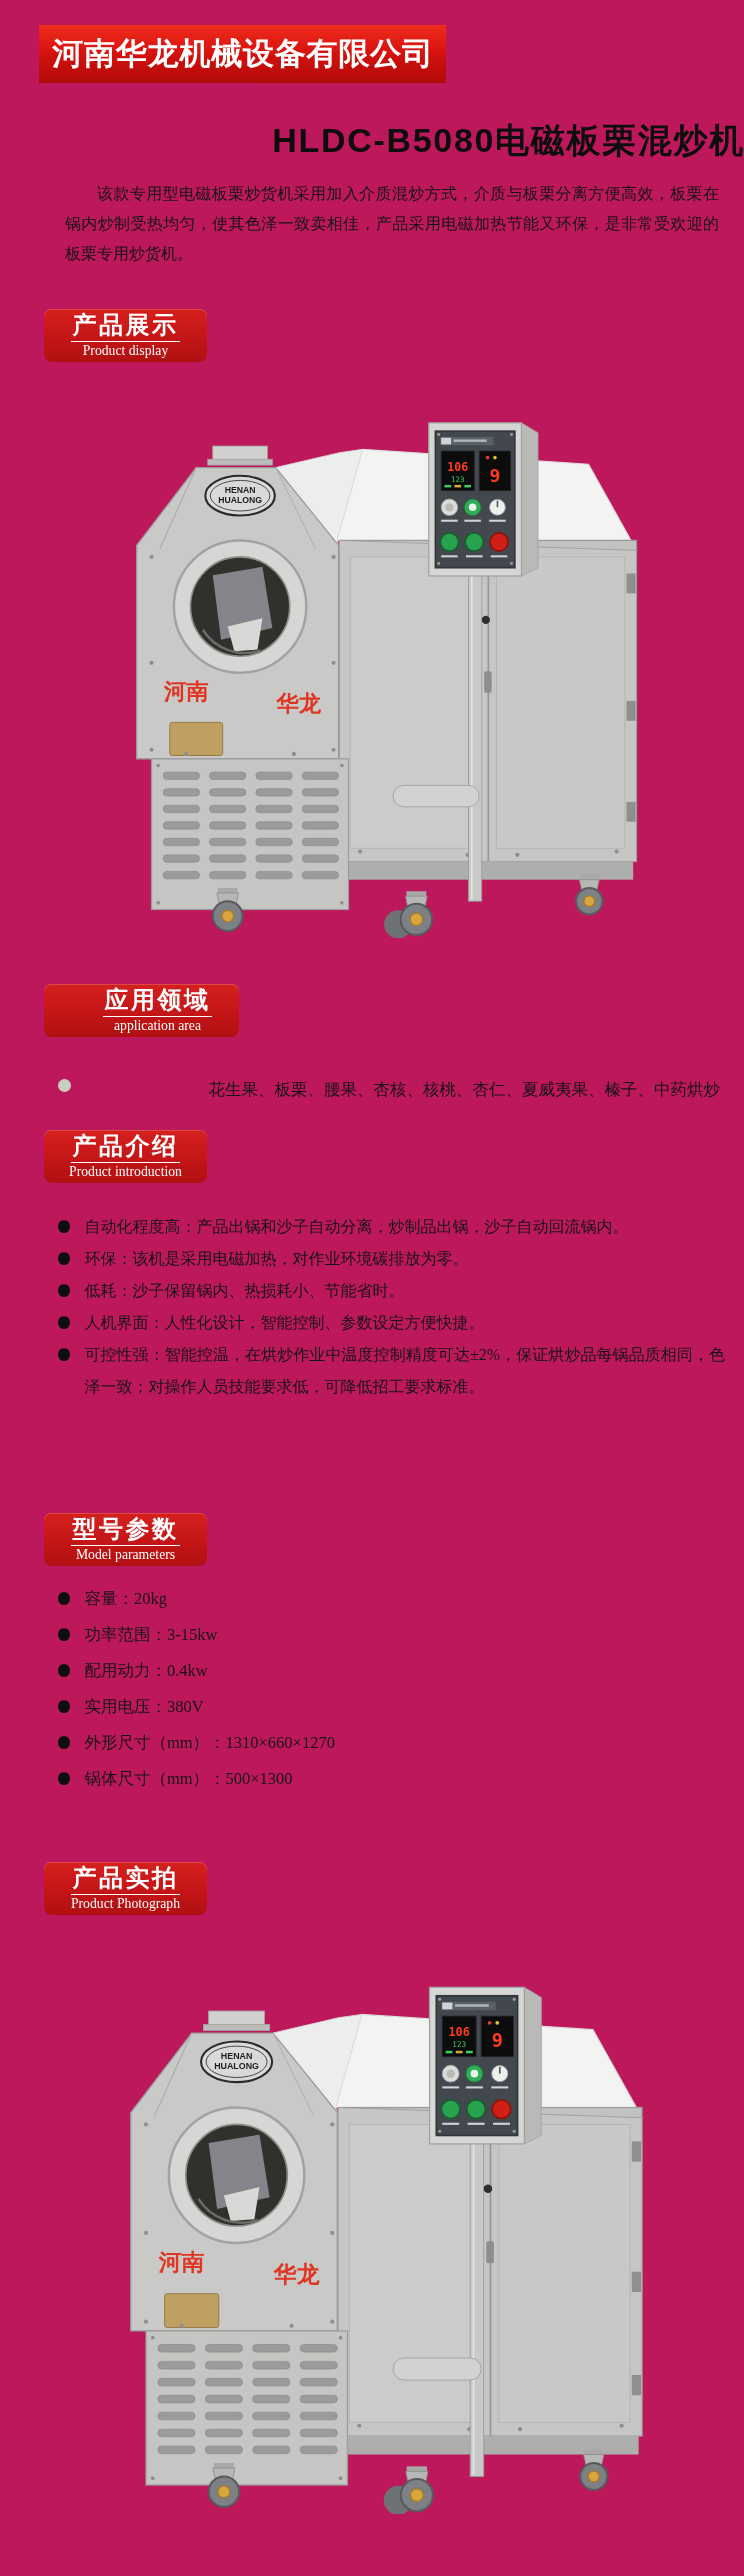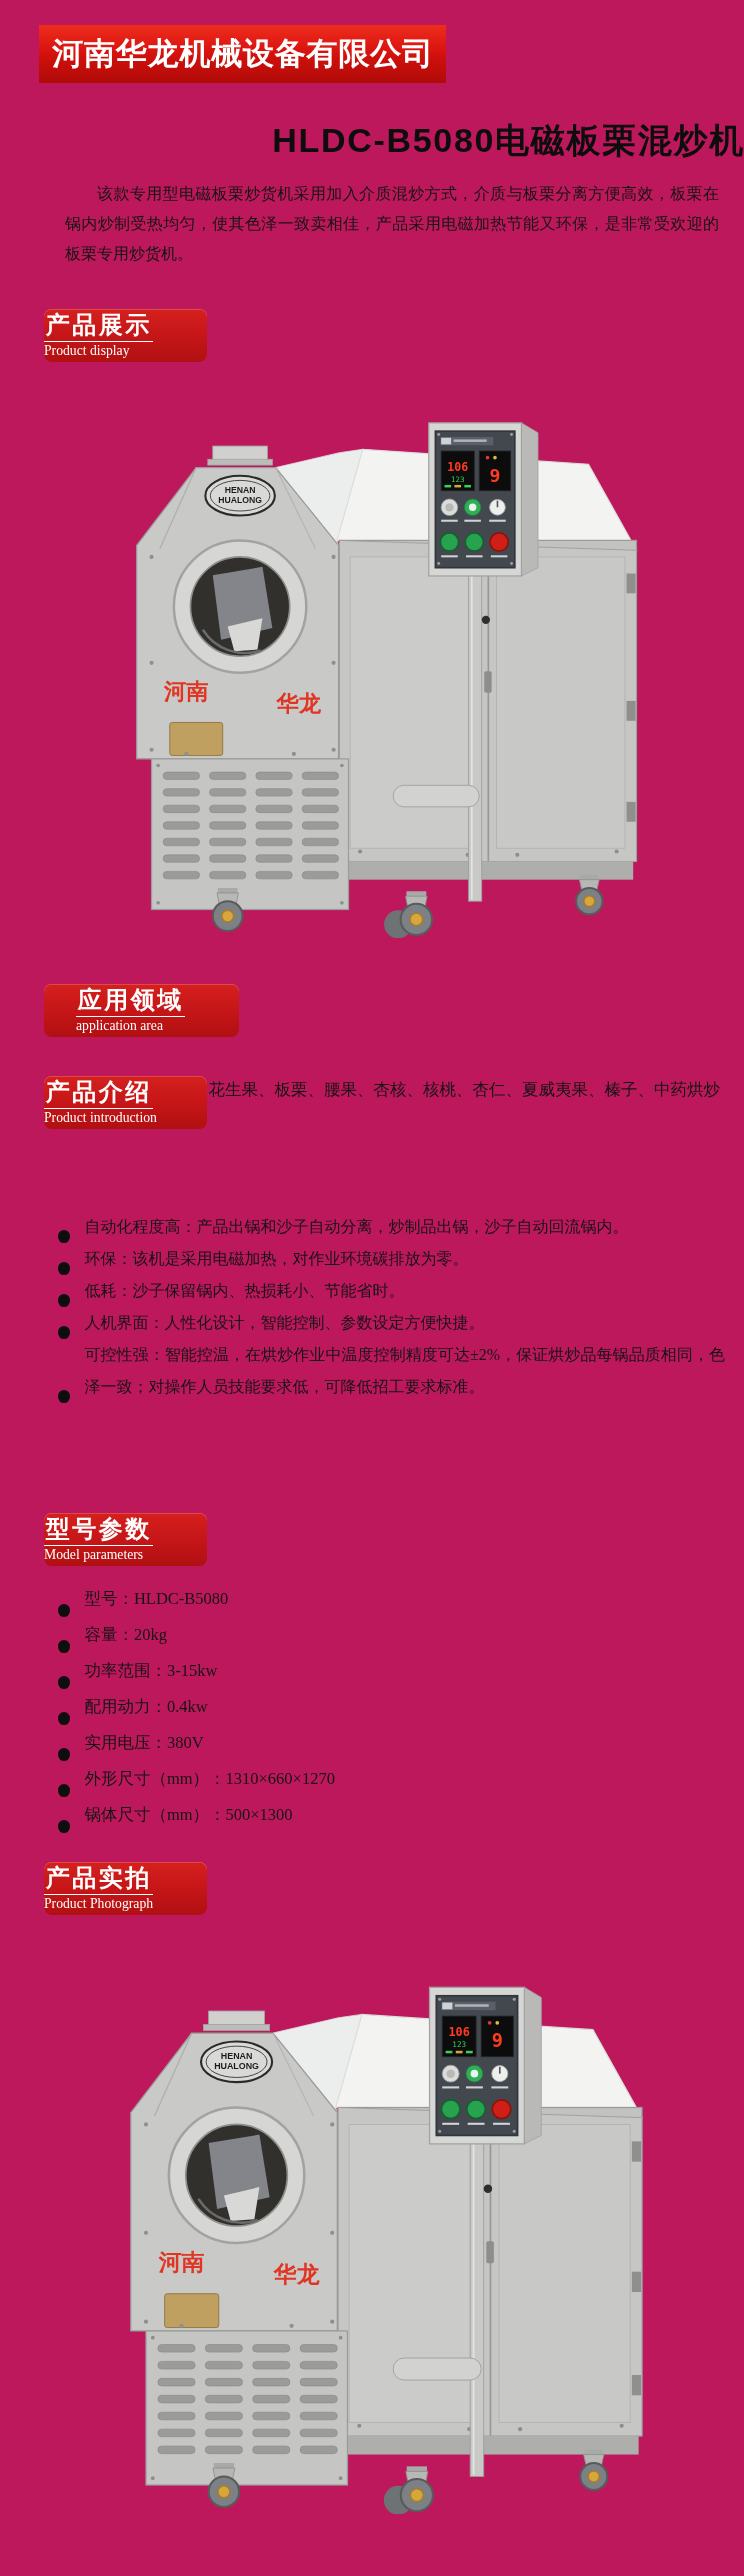--- a/index.html
+++ b/index.html
@@ -18,36 +18,36 @@
          font-size:34px;font-weight:700;letter-spacing:1.7px;color:#0d0d0d;
          font-family:"Liberation Sans","DejaVu Sans",sans-serif;}
 
   
   .para{position:absolute;left:65px;top:179px;width:654px;font-size:16px;line-height:30px;
         text-align:justify;text-indent:2em;color:#141414;}
 
   
   .badge{position:absolute;left:44px;width:163px;height:53px;border-radius:7.4px;
          background:linear-gradient(180deg,#d5201e 0%,#c41517 55%,#b01012 100%);
-         display:flex;flex-direction:column;align-items:flex-start;justify-content:center;
+         display:flex;flex-direction:column;align-items:center;justify-content:center;
          box-shadow:inset 0 0.8px 0 rgba(255,255,255,.25);}
   .badge .zh{color:#fff;font-size:24px;font-weight:700;letter-spacing:2.5px;line-height:1;
              border-bottom:1.7px solid #ffffff;padding:0 1.7px 3.3px 1.7px;
              font-family:"Liberation Sans","DejaVu Sans",sans-serif;}
   .badge .en{color:#fff;font-size:13.7px;line-height:1;margin-top:2.5px;
              font-family:"Liberation Serif","DejaVu Serif",serif;}
 
   
   .row{position:absolute;display:flex;align-items:flex-start;}
   .dot{flex:0 0 auto;width:13.2px;height:13.2px;border-radius:50%;background:#111;margin:5px 13.2px 0 0;}
   .dot.gray{background:#c9cec2;}
   .row .txt{font-size:16.5px;line-height:32px;color:#141414;}
 
   ul.blist{position:absolute;left:58px;margin:0;padding:0;list-style:none;}
-  ul.blist li{display:flex;align-items:flex-end;margin:0;padding:0;}
+  ul.blist li{display:flex;align-items:flex-start;margin:0;padding:0;}
   ul.blist li .b{flex:0 0 auto;width:12.4px;height:13.2px;border-radius:50%;background:#0e0e0e;margin:9px 14px 0 0;}
   ul.blist li .t{font-size:16px;line-height:32px;color:#141414;text-align:justify;}
   ul.blist.params li .b{margin-top:10.8px;}
   ul.blist.params li .t{line-height:36px;font-size:16.5px;}
 
   .machine-slot{position:absolute;}
   .machine-slot svg{display:block;width:100%;height:100%;}
   text{user-select:none;}
 </style>
 </head>
@@ -236,21 +236,21 @@
   <div class="badge" style="top:984px;padding-left:32px;">
     <span class="zh">应用领域</span>
     <span class="en">application area</span>
   </div>
 
   <div class="row" style="left:58px;top:1074px;width:662px;justify-content:space-between;">
     <span class="dot gray"></span>
     <span class="txt">花生果、板栗、腰果、杏核、核桃、杏仁、夏威夷果、榛子、中药烘炒</span>
   </div>
 
-  <div class="badge" style="top:1076px;">
+  <div class="badge" style="top:1130px;">
     <span class="zh">产品介绍</span>
     <span class="en">Product introduction</span>
   </div>
 
   <ul class="blist" style="top:1211px;width:667px;">
     <li>
         <span class="b"></span>
         <span class="t">自动化程度高：产品出锅和沙子自动分离，炒制品出锅，沙子自动回流锅内。</span>
       </li>
     <li>
@@ -270,24 +270,20 @@
         <span class="t">可控性强：智能控温，在烘炒作业中温度控制精度可达±2%，保证烘炒品每锅品质相同，色泽一致；对操作人员技能要求低，可降低招工要求标准。</span>
       </li>
   </ul>
 
   <div class="badge" style="top:1513px;">
     <span class="zh">型号参数</span>
     <span class="en">Model parameters</span>
   </div>
 
   <ul class="blist params" style="top:1581px;width:667px;">
-    <li>
-        <span class="b"></span>
-        <span class="t">型号：HLDC-B5080</span>
-      </li>
     <li>
         <span class="b"></span>
         <span class="t">容量：20kg</span>
       </li>
     <li>
         <span class="b"></span>
         <span class="t">功率范围：3-15kw</span>
       </li>
     <li>
         <span class="b"></span>

